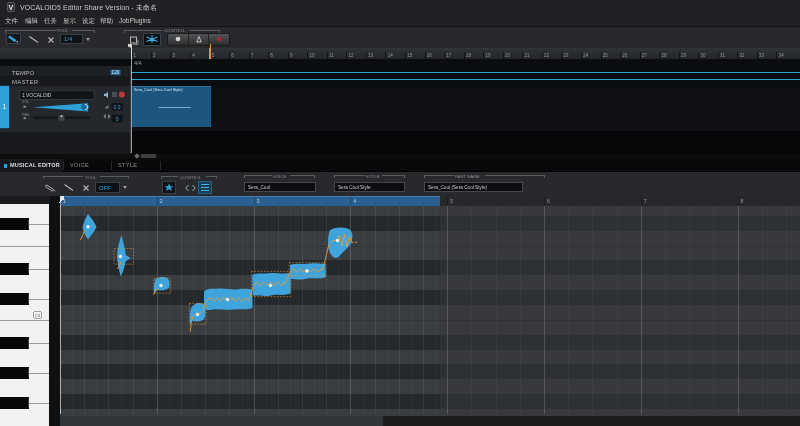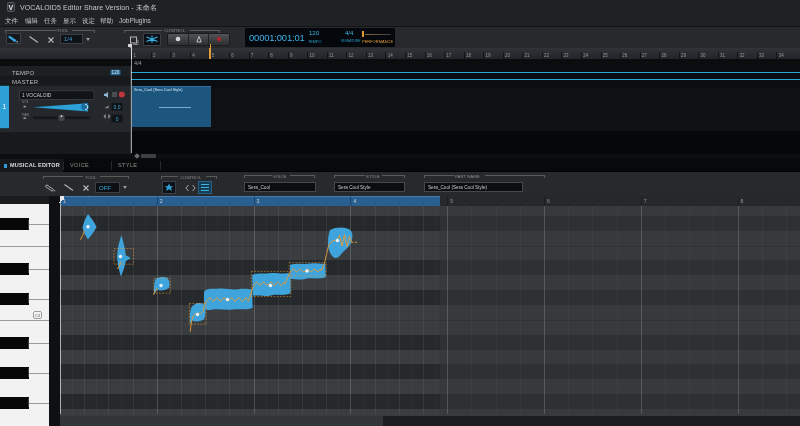--- a/index.html
+++ b/index.html
@@ -74,30 +74,20 @@
           <path d="M1.8,7 L4,1.5 L6.2,7 Z" fill="none" stroke="#cfcfcf" stroke-width="0.9"></path>
         </svg>
       </div>
     <div style="flex:1;display:flex;align-items:center;justify-content:center;">
         <svg width="8" height="8">
           <circle cx="4" cy="4" r="2.2" fill="#a8262c"></circle>
         </svg>
       </div>
   </div>
 
-  <div class="abs" style="left:245px;top:1px;width:150px;height:19px;background:#04070b;border-radius:1px;">
-    <div class="abs" style="left:4px;top:4px;color:#41b2e8;font-size:9.4px;letter-spacing:-0.15px;">00001:001:01</div>
-    <div class="abs" style="left:64px;top:2px;color:#41b2e8;font-size:6px;">120</div>
-    <div class="abs" style="left:63px;top:10.5px;color:#2f9ccc;font-size:5px;transform:scale(0.76);transform-origin:0 0;">TEMPO</div>
-    <div class="abs" style="left:100px;top:2px;color:#41b2e8;font-size:6px;">4/4</div>
-    <div class="abs" style="left:96px;top:10.5px;color:#2f9ccc;font-size:5px;transform:scale(0.68);transform-origin:0 0;">SIGNATURE</div>
-    <div class="abs" style="left:117px;top:3px;width:2px;height:6px;background:#e09a38;"></div>
-    <div class="abs" style="left:120px;top:5.5px;width:26px;height:1px;background:linear-gradient(to right,#8a6a3a,#3a3a3a);"></div>
-    <div class="abs" style="left:117px;top:10.5px;color:#e09a38;font-size:5px;transform:scale(0.8);transform-origin:0 0;">PERFORMANCE</div>
-  </div>
 </div>
 <svg width="800" height="18" style="position:absolute;left:0;top:48px" shape-rendering="crispEdges">
 <defs>
       <linearGradient id="rg" x1="0" y1="0" x2="0" y2="1">
         <stop offset="0" stop-color="#303338"></stop>
         <stop offset="1" stop-color="#22252a"></stop>
       </linearGradient>
     </defs>
 <rect x="0" y="0" width="800" height="11" fill="url(#rg)"></rect>
 <rect x="0" y="11" width="800" height="7" fill="#0b0c0e"></rect>

